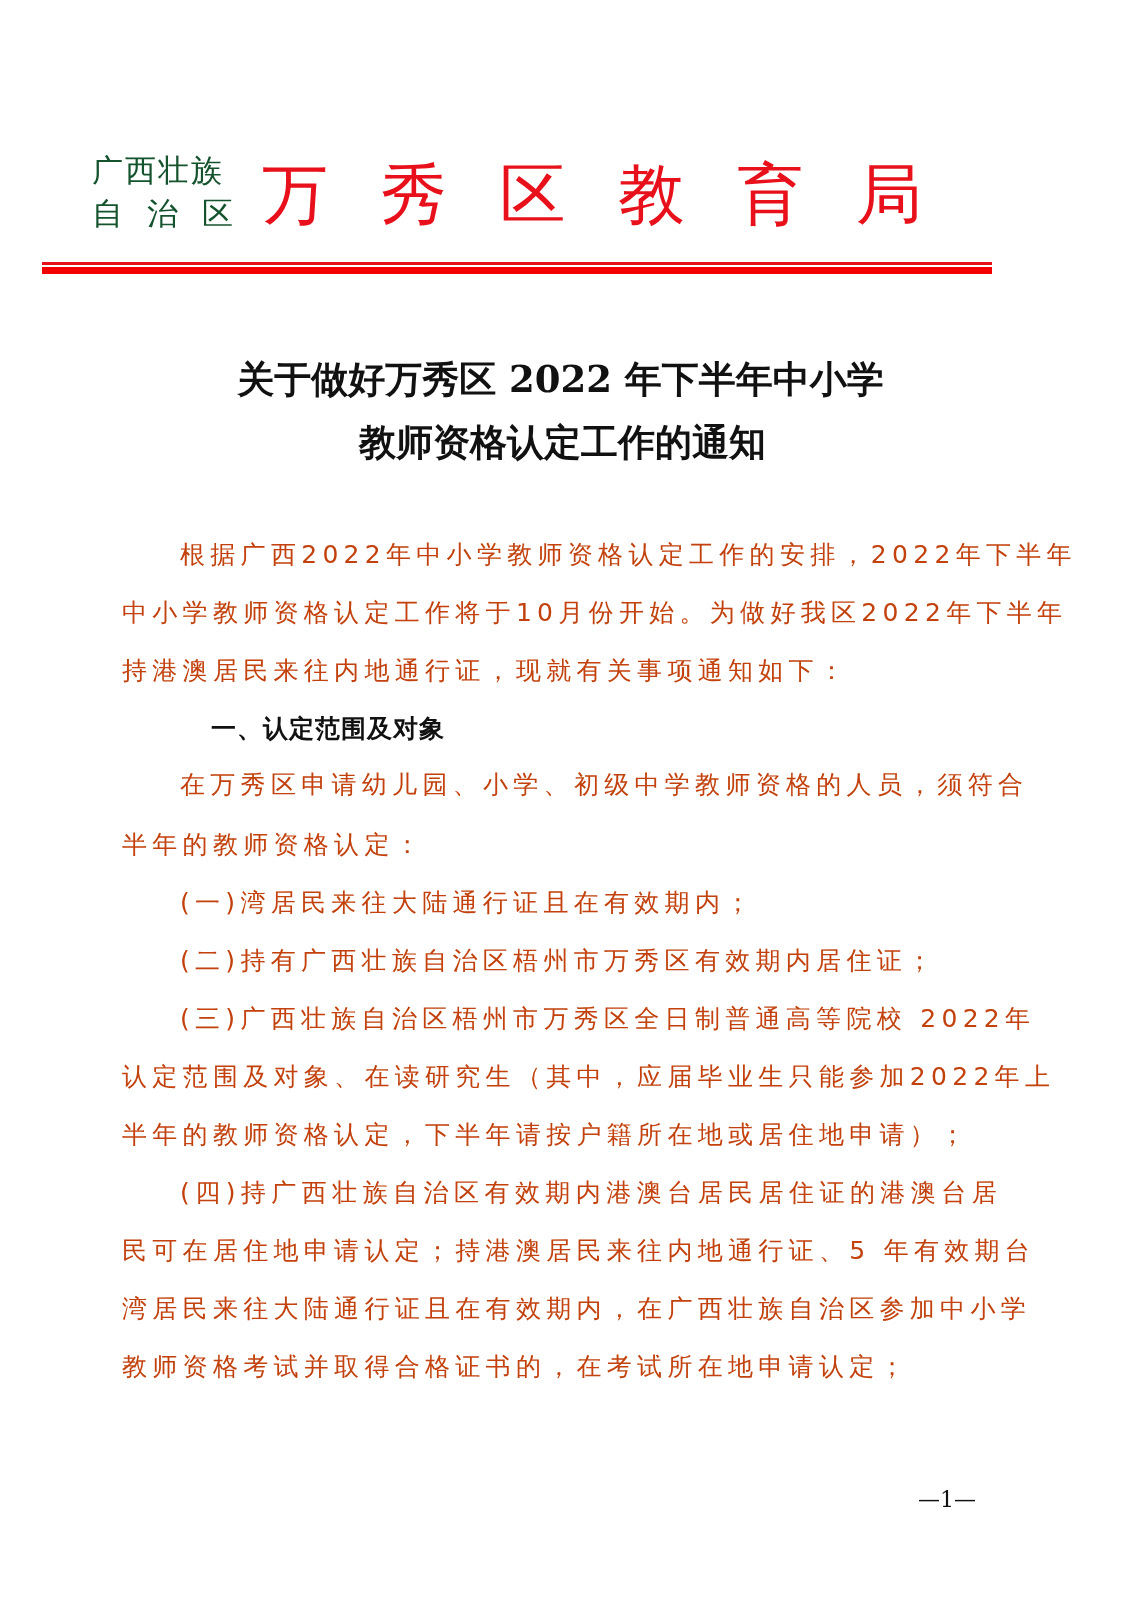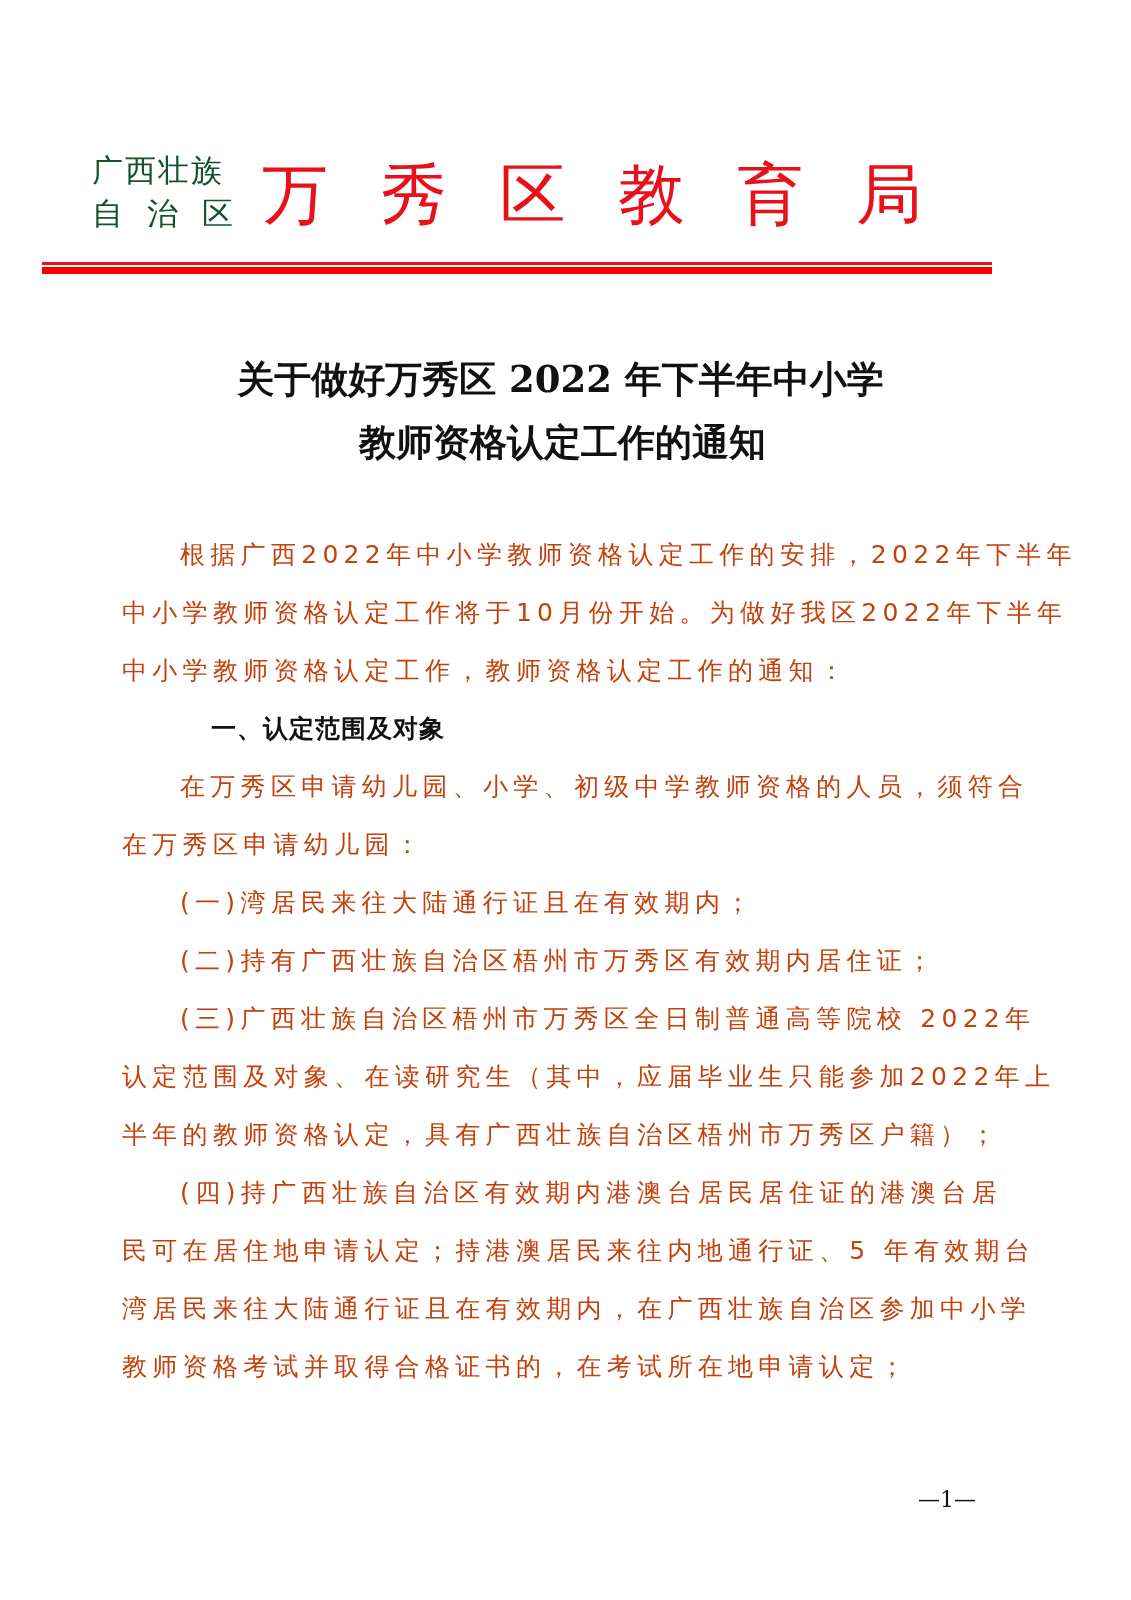--- a/index.html
+++ b/index.html
@@ -53,29 +53,29 @@
   <span>局</span>
 </div>
 <div class="rule-thin"></div>
 <div class="rule-thick"></div>
 
 <div class="doc-title t1">关于做好万秀区 2022 年下半年中小学</div>
 <div class="doc-title t2">教师资格认定工作的通知</div>
 
 <div class="line indent" style="top:535px;">根据广西2022年中小学教师资格认定工作的安排，2022年下半年</div>
 <div class="line" style="top:593px;">中小学教师资格认定工作将于10月份开始。为做好我区2022年下半年</div>
-<div class="line last" style="top:651px;">中小学教师资格认定工作，教师资格认定工作的通知：</div>
+<div class="line last" style="top:651px;">持港澳居民来往内地通行证，现就有关事项通知如下：</div>
 
 <div class="heading" style="top:709px;margin-left:31px;">一、认定范围及对象</div>
 
-<div class="line indent" style="top:767px;">在万秀区申请幼儿园、小学、初级中学教师资格的人员，须符合</div>
-<div class="line last" style="top:825px;">在万秀区申请幼儿园：</div>
+<div class="line indent" style="top:767px;font-family:Liberation Mono, monospace;">在万秀区申请幼儿园、小学、初级中学教师资格的人员，须符合</div>
+<div class="line last" style="top:825px;">半年的教师资格认定：</div>
 <div class="line indent last" style="top:883px;">(一)湾居民来往大陆通行证且在有效期内；</div>
 <div class="line indent last" style="top:941px;">(二)持有广西壮族自治区梧州市万秀区有效期内居住证；</div>
 <div class="line indent" style="top:999px;">(三)广西壮族自治区梧州市万秀区全日制普通高等院校 2022年</div>
 <div class="line" style="top:1057px;">认定范围及对象、在读研究生（其中，应届毕业生只能参加2022年上</div>
-<div class="line last" style="top:1115px;">半年的教师资格认定，具有广西壮族自治区梧州市万秀区户籍）；</div>
+<div class="line last" style="top:1115px;">半年的教师资格认定，下半年请按户籍所在地或居住地申请）；</div>
 <div class="line indent" style="top:1173px;">(四)持广西壮族自治区有效期内港澳台居民居住证的港澳台居</div>
 <div class="line" style="top:1231px;">民可在居住地申请认定；持港澳居民来往内地通行证、5 年有效期台</div>
 <div class="line" style="top:1289px;">湾居民来往大陆通行证且在有效期内，在广西壮族自治区参加中小学</div>
 <div class="line last" style="top:1347px;">教师资格考试并取得合格证书的，在考试所在地申请认定；</div>
 
 <div class="page-num">—1—</div>
 
 </body></html>

